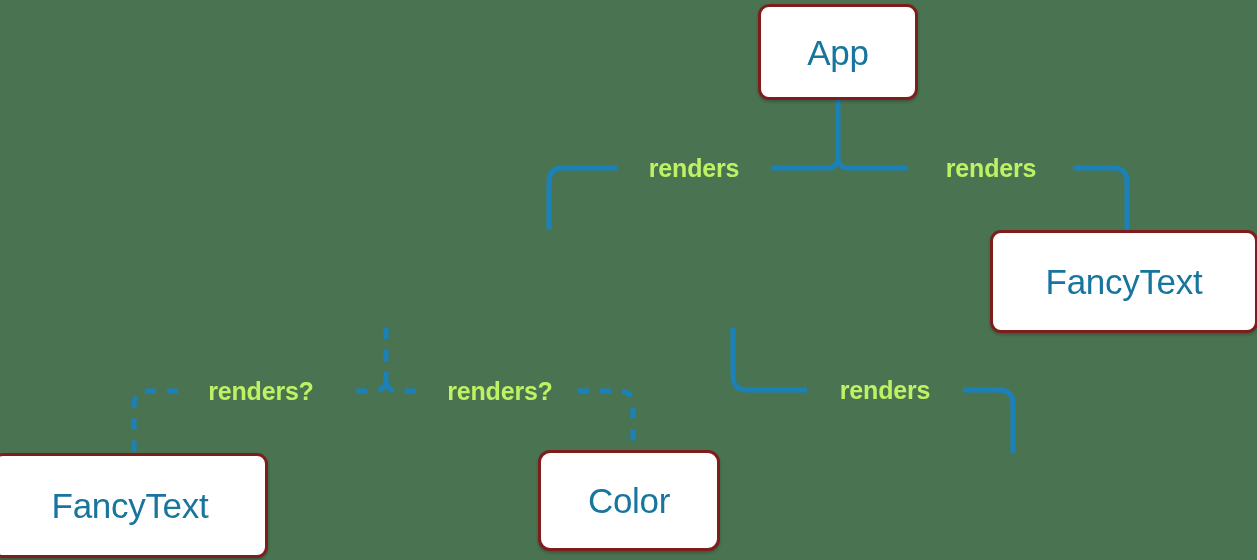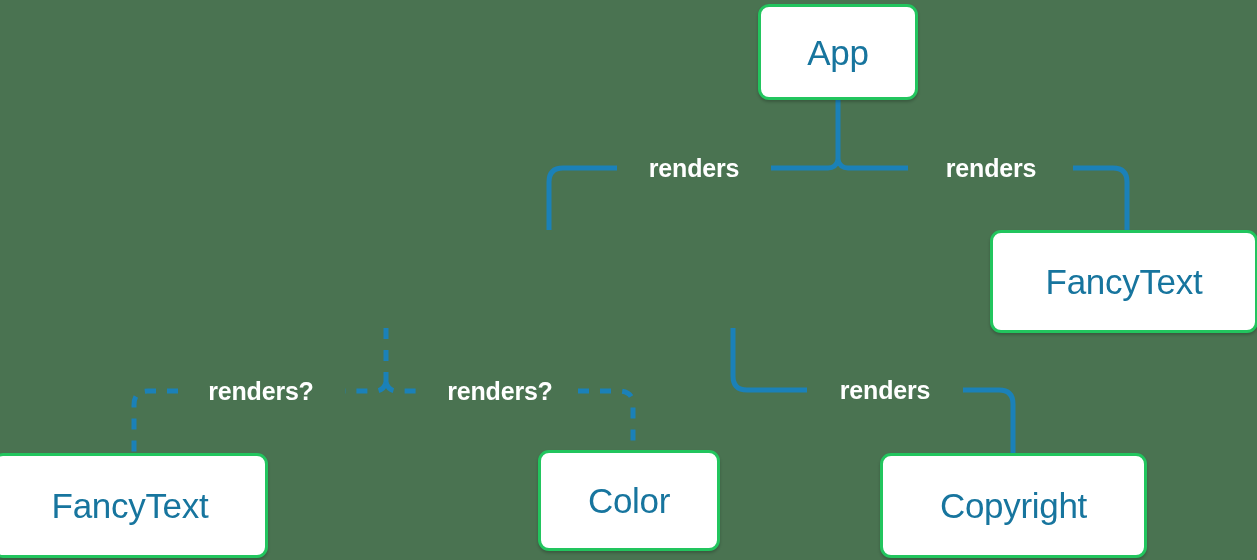--- a/index.html
+++ b/index.html
@@ -22,53 +22,53 @@
   #edges {
     position: absolute;
     left: 0;
     top: 0;
     width: 1257px;
     height: 560px;
   }
   .node {
     position: absolute;
     background: #ffffff;
-    border: 3px solid #22c55e;
+    border: 3px solid #7f1d1d;
     border-radius: 11px;
     box-shadow: 0 2px 3px rgba(0,0,0,0.22);
     display: flex;
     align-items: center;
     justify-content: center;
     box-sizing: border-box;
   }
   .node-label {
     color: #17759e;
     font-size: 35px;
     font-weight: 400;
     letter-spacing: -0.3px;
     white-space: nowrap;
     line-height: 1;
   }
   .edge-label {
     position: absolute;
-    color: #ffffff;
+    color: #bef264;
     font-size: 25px;
     font-weight: 700;
     letter-spacing: -0.2px;
     white-space: nowrap;
     line-height: 1;
     transform: translate(-50%, -50%);
   }
 
   
   #node-app            { left: 758px;  top: 4px;   width: 160px; height: 96px; }
   #node-inspiration    { left: 333px;  top: 230px; width: 464px; height: 98px; }
   #node-fancytext-top  { left: 990px;  top: 230px; width: 268px; height: 103px; }
   #node-fancytext-bot  { left: -8px;   top: 453px; width: 276px; height: 105px; }
-  #node-color          { left: 538px;  top: 450px; width: 182px; height: 101px; }
+  #node-color          { left: 538px;  top: 450px; width: 182px; height: 101px; border-radius: 12px; }
   #node-copyright      { left: 880px;  top: 453px; width: 267px; height: 105px; }
 
   
   #label-app-inspiration  { left: 694px;  top: 168px; }
   #label-app-fancytext    { left: 991px;  top: 168px; }
   #label-ig-fancytext     { left: 261px;  top: 391px; }
   #label-ig-color         { left: 500px;  top: 391px; }
   #label-ig-copyright     { left: 885px;  top: 390px; }
 </style>
 </head>
@@ -108,23 +108,20 @@
   </div>
 
   <div class="node" id="node-fancytext-bot">
     <span class="node-label">FancyText</span>
   </div>
 
   <div class="node" id="node-color">
     <span class="node-label">Color</span>
   </div>
 
-  <div class="node" id="node-copyright">
-    <span class="node-label">Copyright</span>
-  </div>
 
   <span class="edge-label" id="label-app-inspiration">renders</span>
 
   <span class="edge-label" id="label-app-fancytext">renders</span>
 
   <span class="edge-label" id="label-ig-fancytext">renders?</span>
 
   <span class="edge-label" id="label-ig-color">renders?</span>
 
   <span class="edge-label" id="label-ig-copyright">renders</span>

